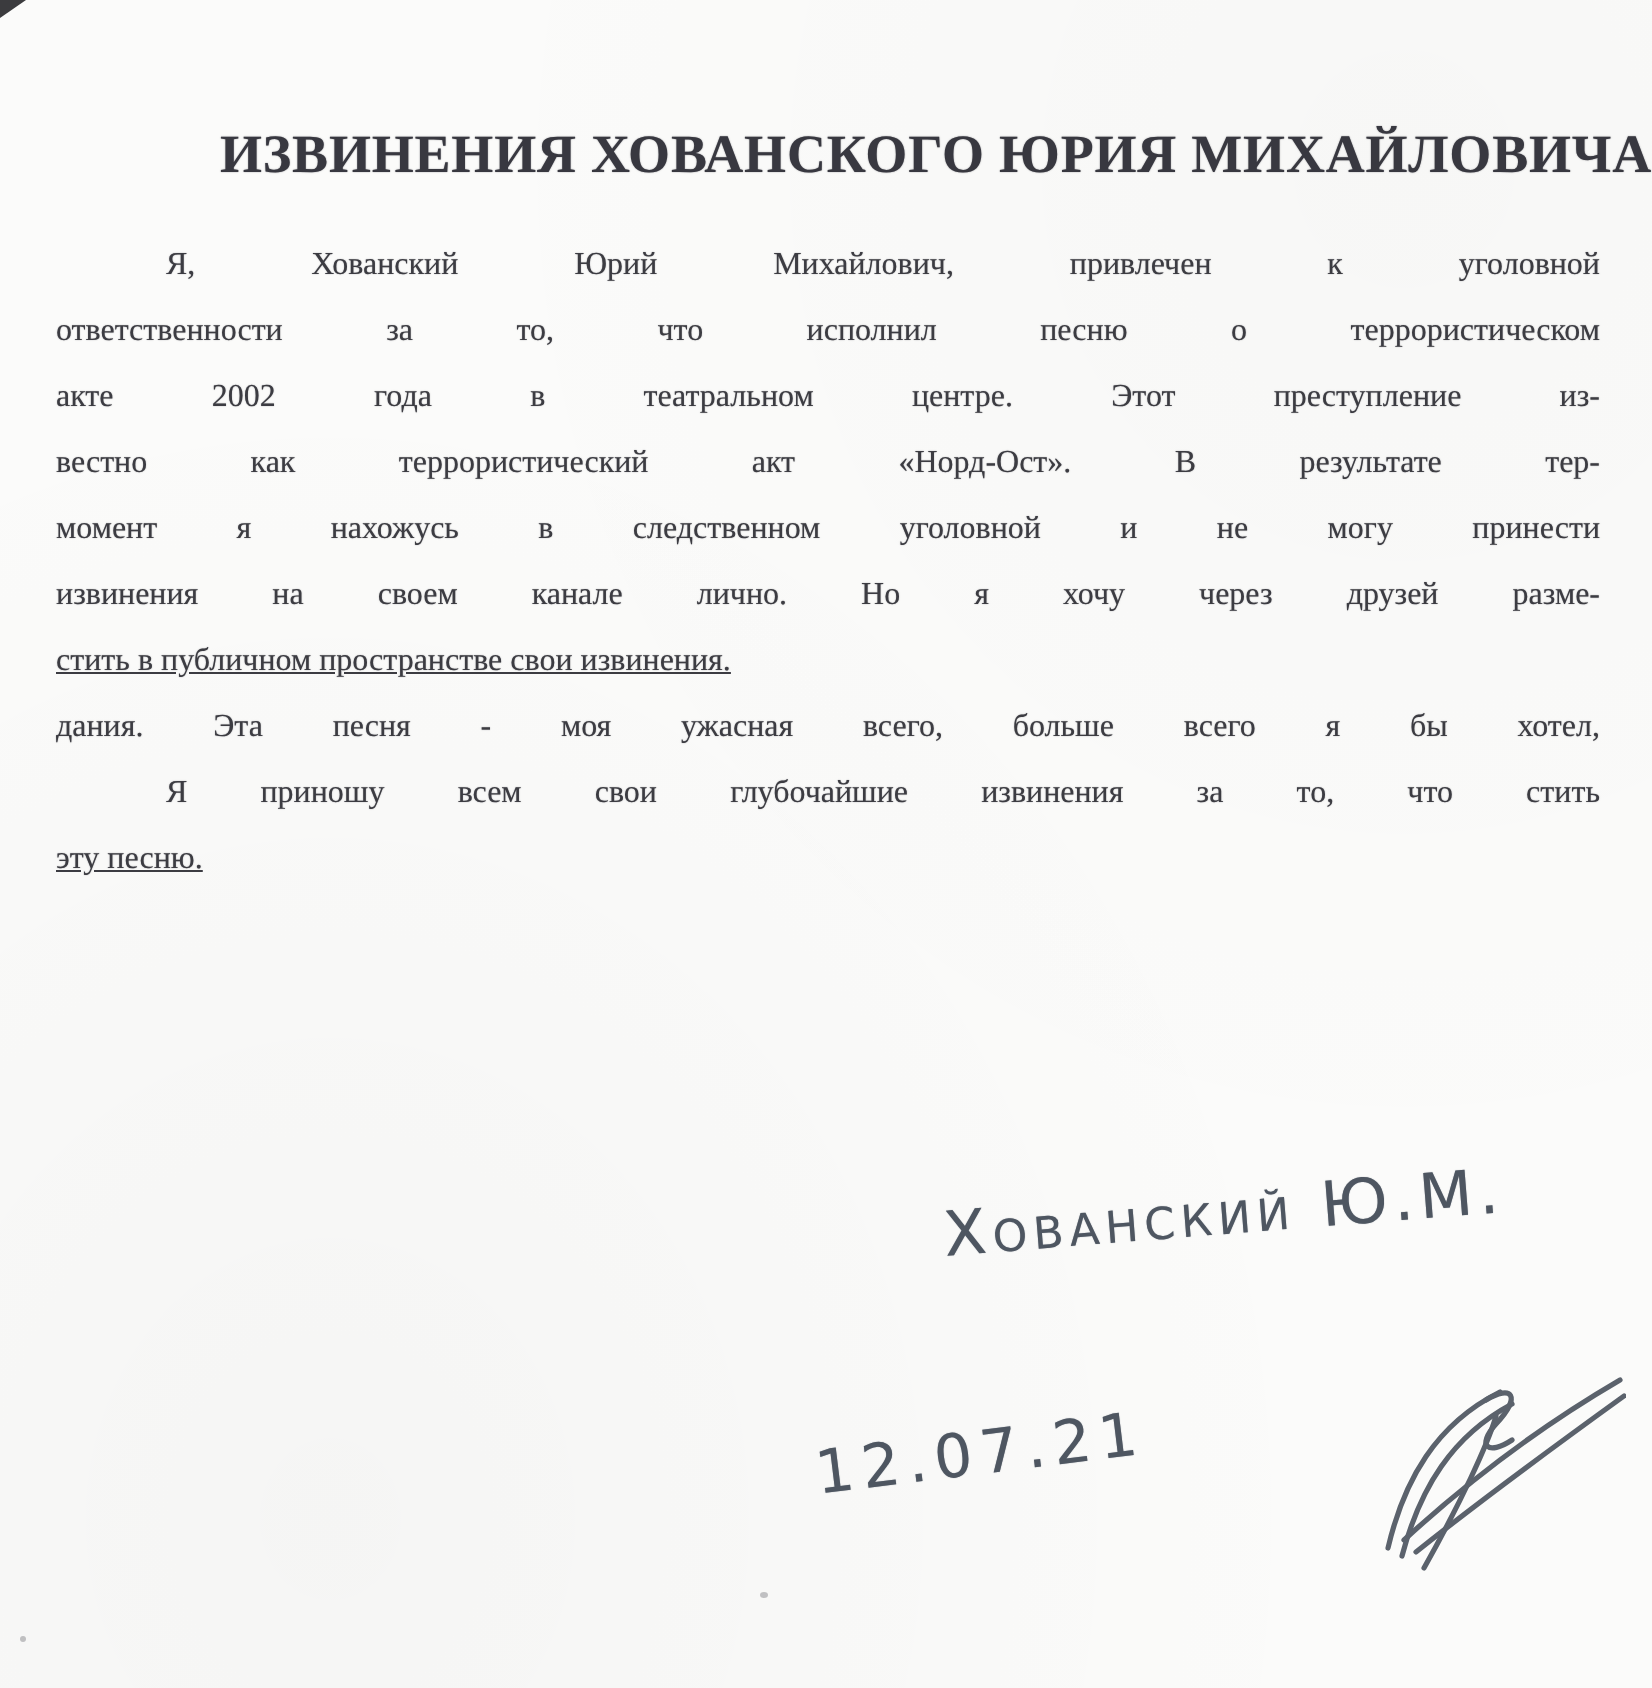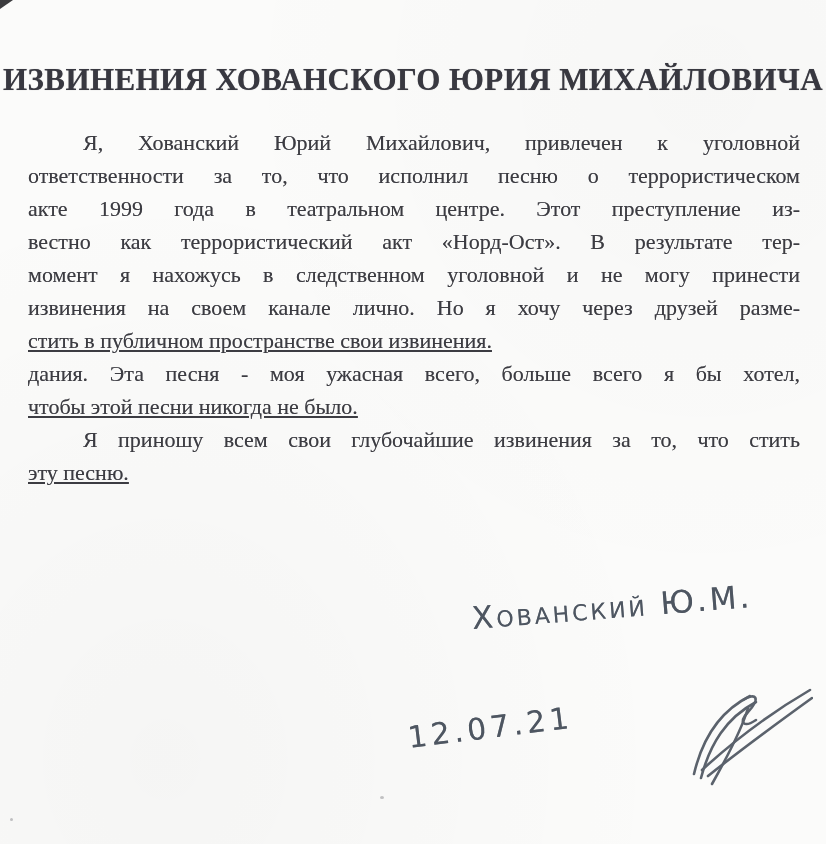--- a/index.html
+++ b/index.html
@@ -30,34 +30,34 @@
   }
   .speck {
     position: absolute;
     background: rgba(90,90,95,0.35);
     border-radius: 50%;
   }
   .title {
     position: absolute;
     left: 0; right: 0;
     top: 62px;
-    text-align: center;
-    font-size: 31px;
+    text-align: right;
+    font-size: 27px;
     font-weight: 700;
     letter-spacing: 0.4px;
     color: #383840;
     text-shadow: 0 0 0.7px rgba(40,40,48,0.55);
     white-space: nowrap;
   }
   .body-text {
     position: absolute;
     left: 28px;
-    top: 126px;
+    top: 116px;
     width: 772px;
-    font-size: 22px;
+    font-size: 16px;
     line-height: 33px;
     color: #3c3c42;
     text-shadow: 0 0 0.6px rgba(40,40,48,0.5);
   }
   .line {
     text-align: justify;
     text-align-last: justify;
     white-space: nowrap;
     text-justify: inter-word;
   }
@@ -102,29 +102,28 @@
   <div class="corner-mark"></div>
   <div class="speck" style="left:380px; top:796px; width:4px; height:3px;"></div>
   <div class="speck" style="left:10px; top:818px; width:3px; height:3px;"></div>
 
   <div class="title">ИЗВИНЕНИЯ ХОВАНСКОГО ЮРИЯ МИХАЙЛОВИЧА</div>
 
   <div class="body-text">
     <div>
       <div class="line para-start">Я, Хованский Юрий Михайлович, привлечен к уголовной</div>
       <div class="line">ответственности за то, что исполнил песню о террористическом</div>
-      <div class="line">акте 1999 года в театральном центре. Этот преступление из-</div>
+      <div class="line">акте 2002 года в театральном центре. Этот преступление из-</div>
       <div class="line">вестно как террористический акт «Норд-Ост». В результате тер-</div>
       <div class="line">момент я нахожусь в следственном уголовной и не могу принести</div>
       <div class="line">извинения на своем канале лично. Но я хочу через друзей разме-</div>
       <div class="line para-end">стить в публичном пространстве свои извинения.</div>
     </div>
     <div>
       <div class="line">дания. Эта песня - моя ужасная всего, больше всего я бы хотел,</div>
-      <div class="line para-end">чтобы этой песни никогда не было.</div>
     </div>
     <div>
       <div class="line para-start">Я приношу всем свои глубочайшие извинения за то, что стить</div>
       <div class="line para-end">эту песню.</div>
     </div>
   </div>
 
   <div class="hand hand-name">Хованский Ю.М.</div>
 
   <div class="hand hand-date">12.07.21</div>

